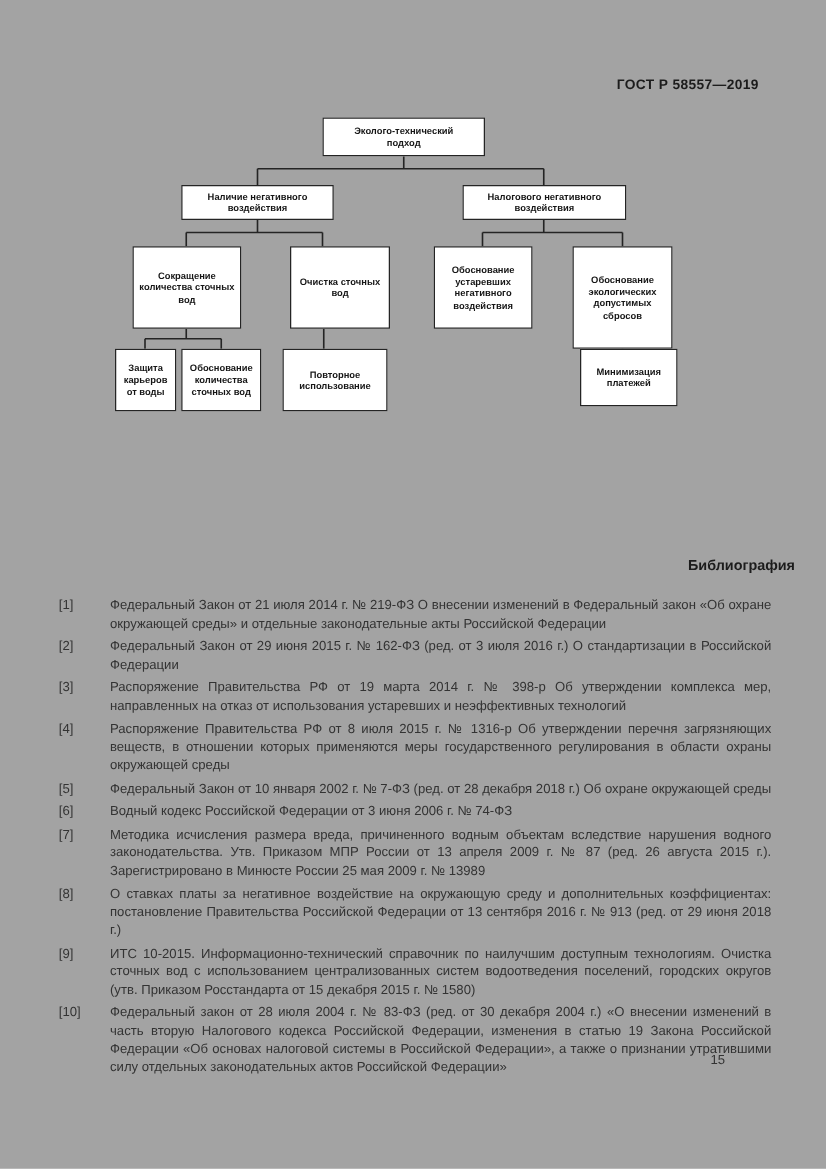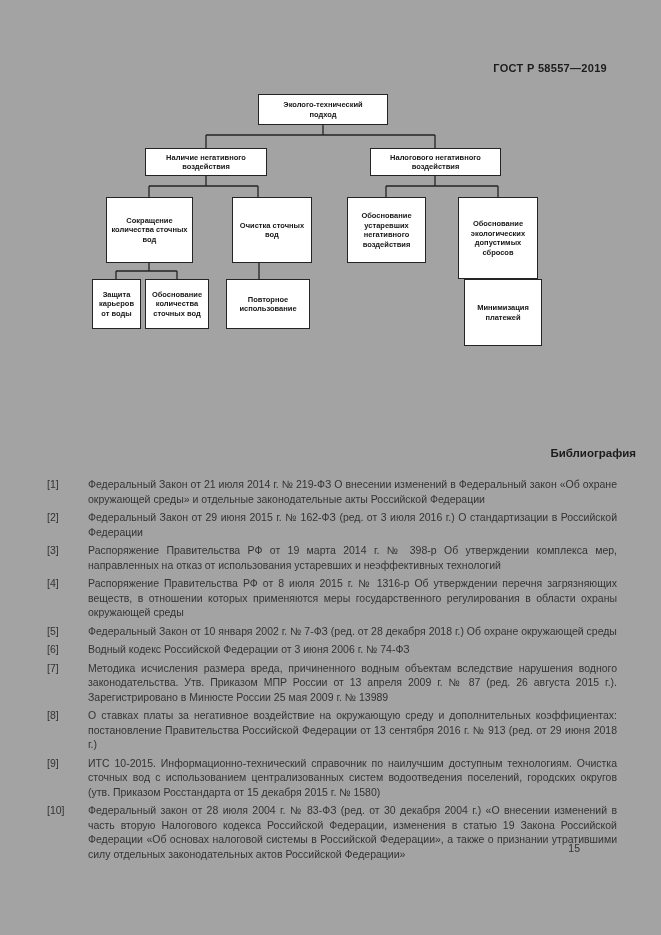--- a/index.html
+++ b/index.html
@@ -35,21 +35,21 @@
   .b0  { left: 258px; top: 94px;  width: 130px; height: 31px; padding: 0 11px; }
   .b1  { left: 145px; top: 148px; width: 122px; height: 28px; }
   .b2  { left: 370px; top: 148px; width: 131px; height: 28px; }
   .b3  { left: 106px; top: 197px; width: 87px;  height: 66px; padding: 0 4px; }
   .b4  { left: 218px; top: 197px; width: 80px;  height: 66px; padding: 0 1px; margin-left: 14px; }
   .b5  { left: 347px; top: 197px; width: 79px;  height: 66px; }
   .b6  { left: 458px; top: 197px; width: 80px;  height: 82px; }
   .b7  { left: 92px;  top: 279px; width: 49px;  height: 50px; padding: 0 1px; }
   .b8  { left: 145px; top: 279px; width: 64px;  height: 50px; }
   .b9  { left: 226px; top: 279px; width: 84px;  height: 50px; }
-  .b10 { left: 464px; top: 279px; width: 78px;  height: 67px; text-align: center; }
+  .b10 { left: 464px; top: 279px; width: 78px;  height: 46px; text-align: center; }
 
   
   .fig-caption {
     position: absolute; left: 0; top: 344px; width: 632px;
     text-align: center;
   }
   .fig-caption span {
     display: inline-block; max-width: 432px;
     font-size: 9.5px; line-height: 15px; color: #333;
   }

